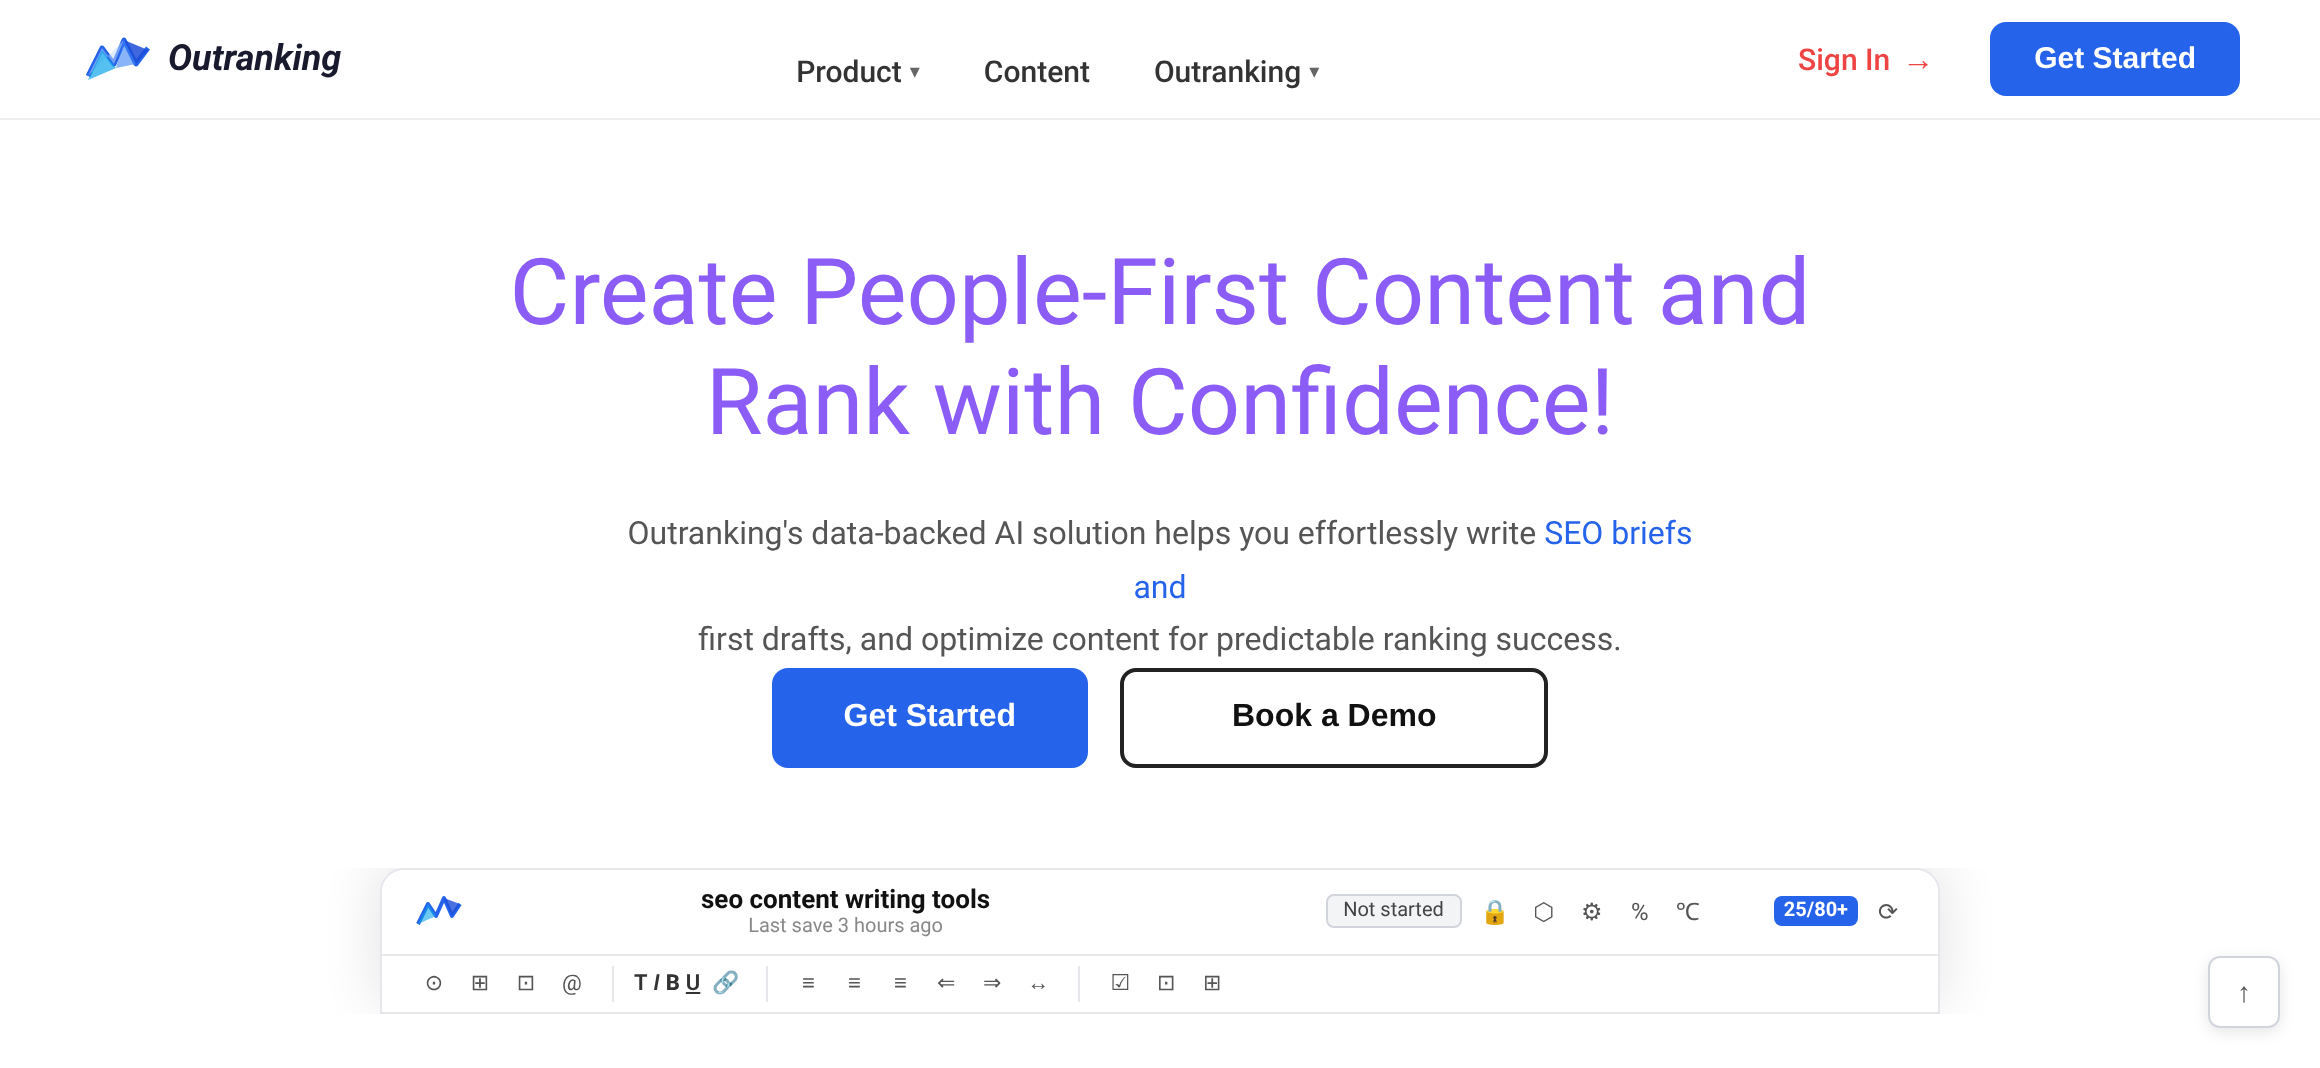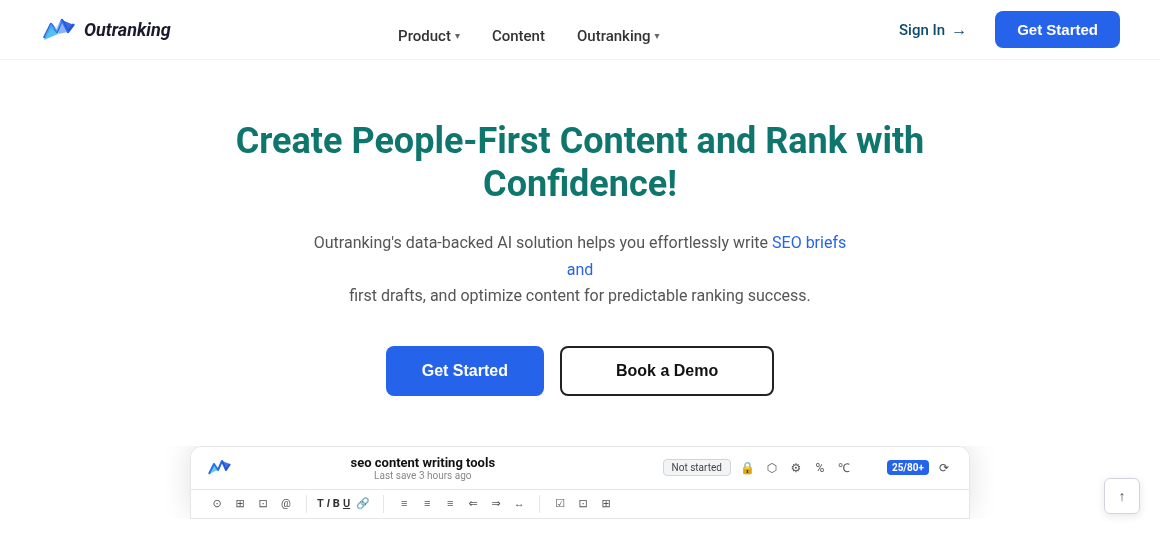--- a/index.html
+++ b/index.html
@@ -75,21 +75,21 @@
       align-items: center;
       gap: 16px;
     }
 
     .sign-in-btn {
       display: flex;
       align-items: center;
       gap: 6px;
       font-size: 15px;
       font-weight: 500;
-      color: #0c4a6e;
+      color: #ef4444;
       cursor: pointer;
       padding: 6px 12px;
       border-radius: 6px;
     }
 
     .arrow-icon {
       font-size: 16px;
     }
 
     .get-started-btn-nav {
@@ -106,34 +106,33 @@
     
     .hero {
       display: flex;
       flex-direction: column;
       align-items: center;
       text-align: center;
       padding: 60px 40px 40px;
     }
 
     .hero-title {
-      font-size: 36px;
-      font-weight: 700;
-      color: #0f766e;
+      font-size: 46px;
+      font-weight: 400;
+      color: #8b5cf6;
       line-height: 1.2;
       max-width: 700px;
       margin-bottom: 24px;
     }
 
     .hero-subtitle {
       font-size: 16px;
       color: #555;
       max-width: 560px;
       line-height: 1.65;
-      margin-bottom: 36px;
     }
 
     .hero-subtitle a, .hero-subtitle .highlight {
       color: #2563eb;
       text-decoration: none;
     }
 
     .hero-buttons {
       display: flex;
       gap: 16px;

